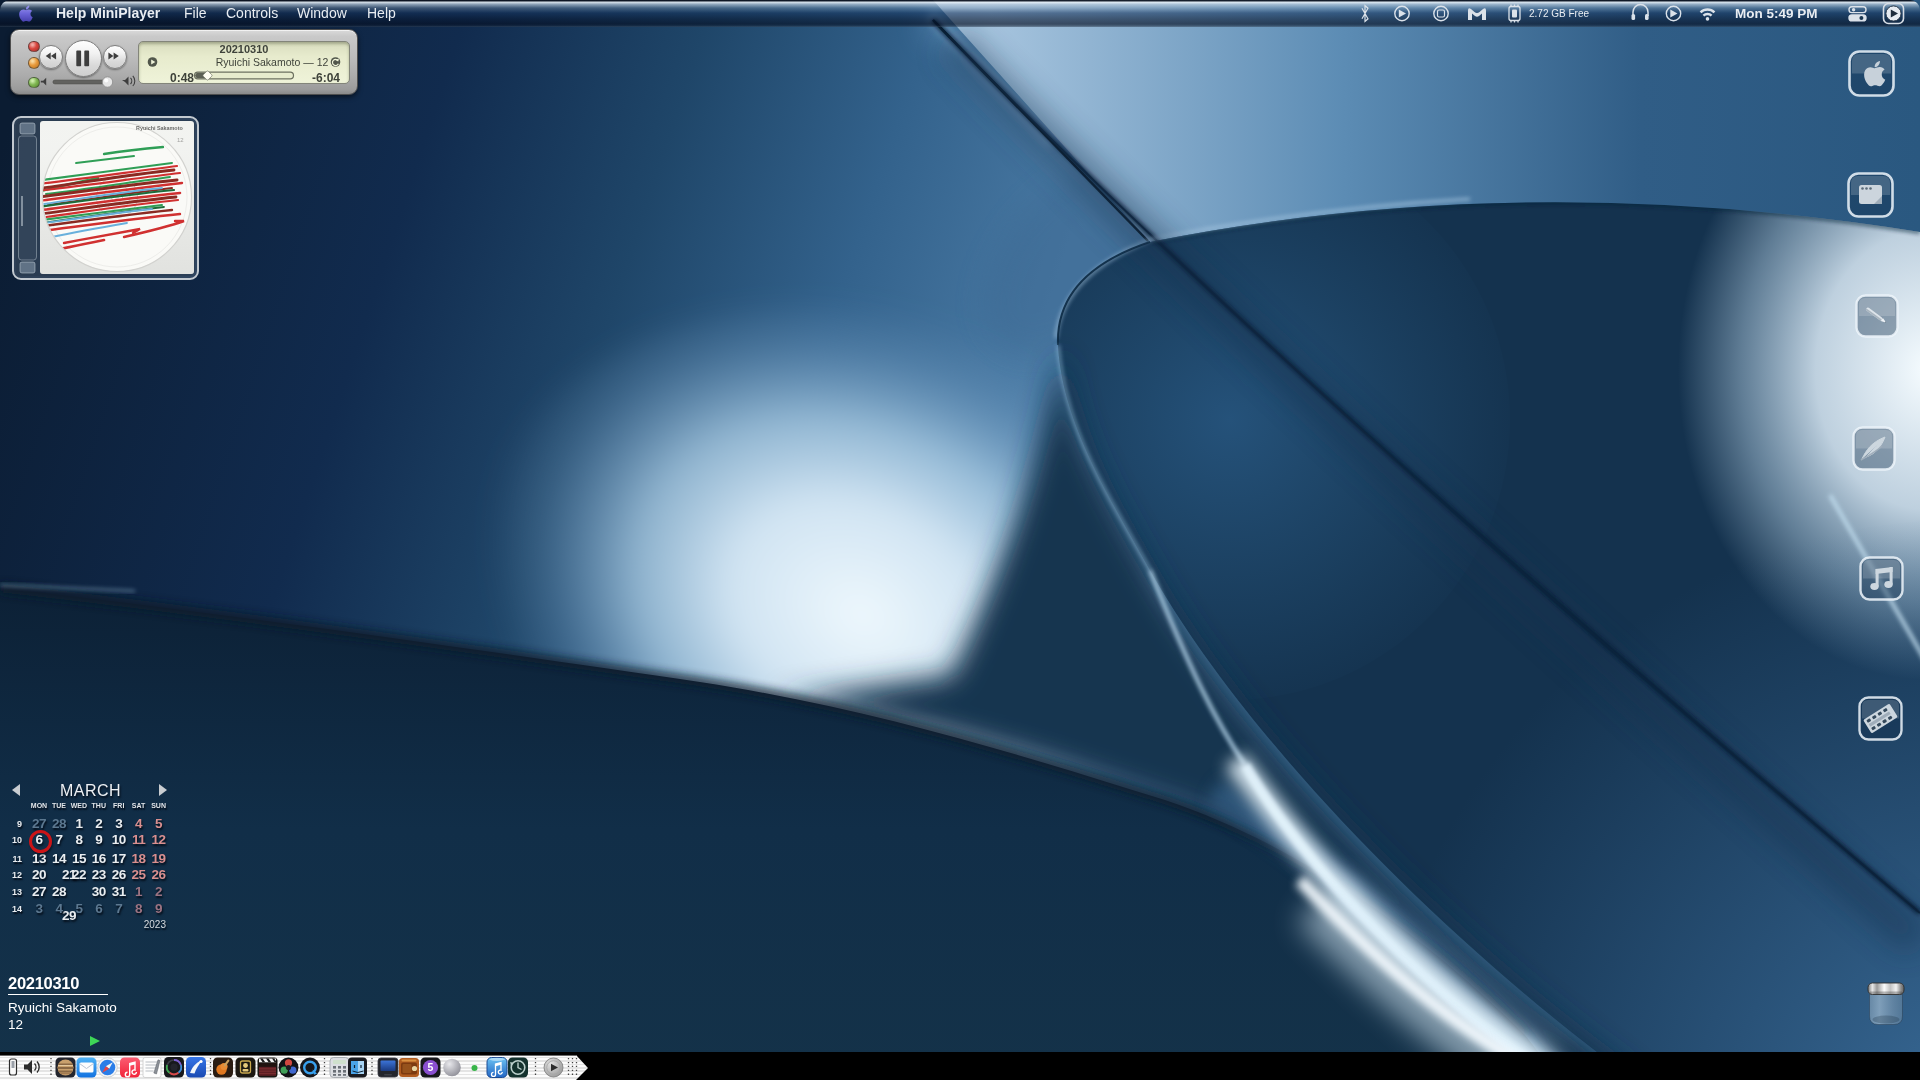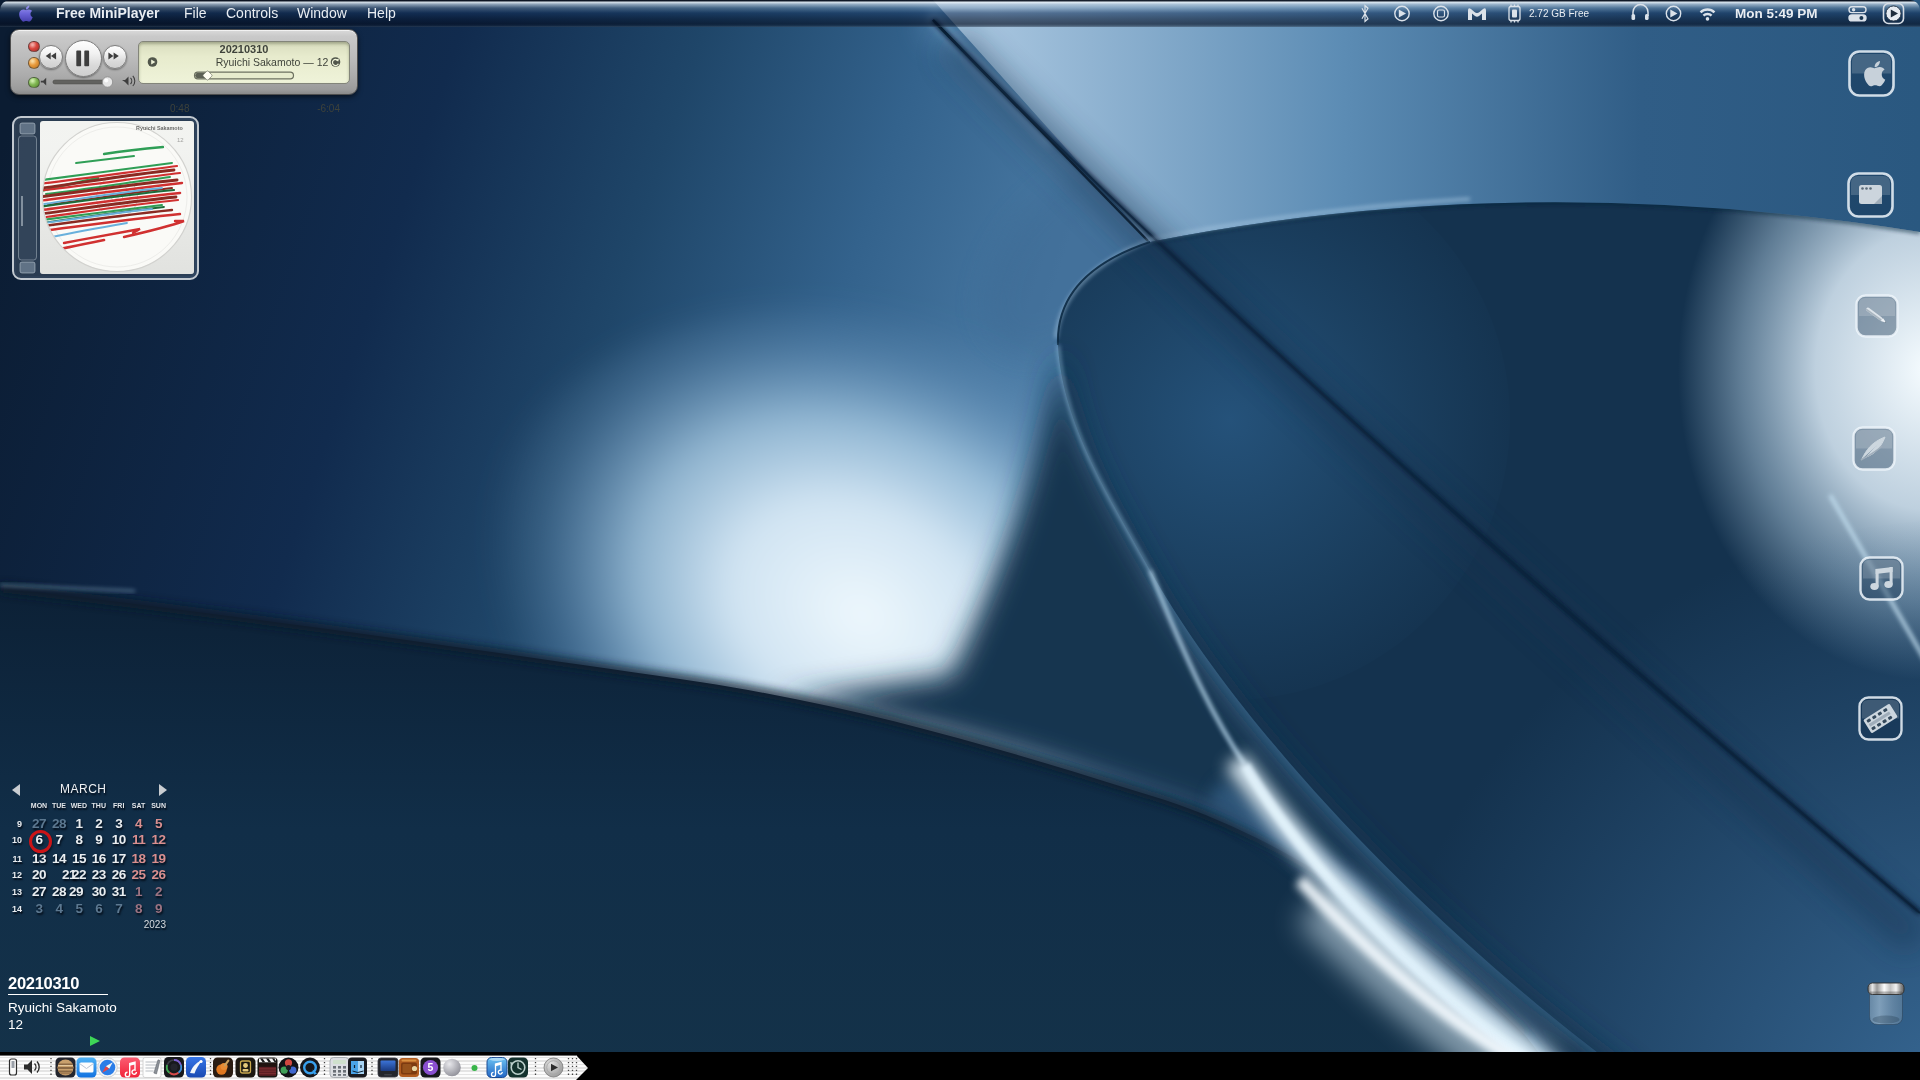--- a/index.html
+++ b/index.html
@@ -28,26 +28,26 @@
 .pbtn{position:absolute;border-radius:50%;background:linear-gradient(180deg,#ffffff 0%,#f2f2f2 35%,#d9d9d9 70%,#cfcfcf 100%);
  border:1px solid #7e7e7e; box-shadow:0 1px 2px rgba(0,0,0,0.4);}
 #bt-rw{left:28px;top:14.5px;width:22px;height:22px;}
 #bt-pp{left:53.8px;top:10.3px;width:35px;height:35px;}
 #bt-ff{left:92px;top:14.5px;width:22px;height:22px;}
 #lcd{position:absolute;left:127px;top:11px;width:210px;height:41px;border-radius:5px;
  background:linear-gradient(180deg,#d8dcbe 0%,#e7ebcd 35%,#eff3d9 100%);
  border:1px solid #83857a; box-shadow:inset 0 2px 3px rgba(60,70,40,0.35);}
 #lcd .t1{position:absolute;top:1px;left:0;width:100%;text-align:center;font-size:11px;font-weight:bold;color:#3e423a;}
 #lcd .t2{position:absolute;top:13.5px;left:0;width:100%;text-align:center;font-size:10.5px;color:#3e423a;padding-left:28px;}
-#lcd .tm{position:absolute;top:28.5px;font-size:10px;font-weight:normal;color:#3e423a;margin-top:32px;}
+#lcd .tm{position:absolute;top:28.5px;font-size:12px;font-weight:bold;color:#3e423a;}
 
 .gicon{position:absolute;}
 
 #cal{position:absolute;left:0;top:778px;width:180px;}
-#cal .ttl{position:absolute;left:60px;top:4px;font-size:12px;color:#eef1f4;letter-spacing:0.5px;
+#cal .ttl{position:absolute;left:60px;top:4px;font-size:16px;color:#eef1f4;letter-spacing:0.5px;
  text-shadow:1px 2px 2px rgba(2,8,18,0.9);}
 #cal .arr{position:absolute;width:0;height:0;border-top:6.5px solid transparent;border-bottom:6.5px solid transparent;}
 #cal .hdr{position:absolute;top:24px;left:0;width:180px;font-size:7px;font-weight:bold;color:#e2e6ea;
  text-shadow:1px 1.5px 1.5px rgba(2,8,18,0.9);}
 #cal .hdr span{position:absolute;width:20px;text-align:center;}
 .crow{position:absolute;left:0;width:180px;height:14px;}
 .crow b{position:absolute;width:20px;text-align:center;font-size:13.5px;font-weight:bold;line-height:14px;
  text-shadow:1px 2px 2px rgba(2,8,18,0.85);letter-spacing:-0.5px;}
 .crow .wk{position:absolute;left:0;width:22px;text-align:right;font-size:9px;font-weight:bold;color:#e8ecf0;line-height:15px;
  text-shadow:1px 1.5px 1.5px rgba(2,8,18,0.9);}
@@ -207,21 +207,21 @@
 </g>
 <circle cx="1853.6" cy="9.7" r="1.7" fill="#dbe2ea"></circle>
 <circle cx="1861.4" cy="17.9" r="2" fill="#18344f"></circle>
 <g>
  <rect x="1883.5" y="3.5" width="20" height="20" rx="5" fill="none" stroke="#d8dfe7" stroke-width="1.6"></rect>
  <circle cx="1893.5" cy="13.5" r="7.6" fill="#e6ebf1"></circle>
  <circle cx="1893.5" cy="13.5" r="7.6" fill="none" stroke="#2a3a4c" stroke-width="1"></circle>
  <path d="M1890.8,9.5 L1890.8,17.5 L1898,13.5 Z" fill="#1d2c3c"></path>
 </g>
 </svg>
-<div class="mtxt" style="left:56px;font-weight:bold;">Free MiniPlayer</div>
+<div class="mtxt" style="left:56px;font-weight:bold;">Help MiniPlayer</div>
 <div class="mtxt" style="left:184px;">File</div>
 <div class="mtxt" style="left:226px;">Controls</div>
 <div class="mtxt" style="left:297px;">Window</div>
 <div class="mtxt" style="left:367px;">Help</div>
 <div class="mtxt" style="left:1529px;font-size:10px;">2.72 GB Free</div>
 <div class="mtxt" style="left:1735px;font-weight:bold;font-size:13.5px;">Mon 5:49 PM</div>
 
 <div id="mp">
  <div class="tl" id="tl-r"></div>
     <div class="tl" id="tl-o"></div>
@@ -380,21 +380,21 @@
       <b class="dc" style="left:68.9px;">22</b>
   <b class="dc" style="left:88.8px;">23</b>
       <b class="dc" style="left:108.7px;">26</b>
       <b class="dw" style="left:128.6px;">25</b>
   <b class="dw" style="left:148.6px;">26</b>
     </div>
  <div class="crow" style="top:106.7px;">
       <span class="wk">13</span>
   <b class="dc" style="left:29px;">27</b>
       <b class="dc" style="left:48.9px;">28</b>
-      <b class="dc" style="left:66px;">29</b>
+      <b class="dc" style="left:59px;margin-top:24px;">29</b>
   <b class="dc" style="left:88.8px;">30</b>
       <b class="dc" style="left:108.7px;">31</b>
       <b class="ow" style="left:128.6px;">1</b>
   <b class="ow" style="left:148.6px;">2</b>
     </div>
  <div class="crow" style="top:124px;">
       <span class="wk">14</span>
   <b class="oc" style="left:29px;">3</b>
       <b class="oc" style="left:48.9px;">4</b>
       <b class="oc" style="left:68.9px;">5</b>

